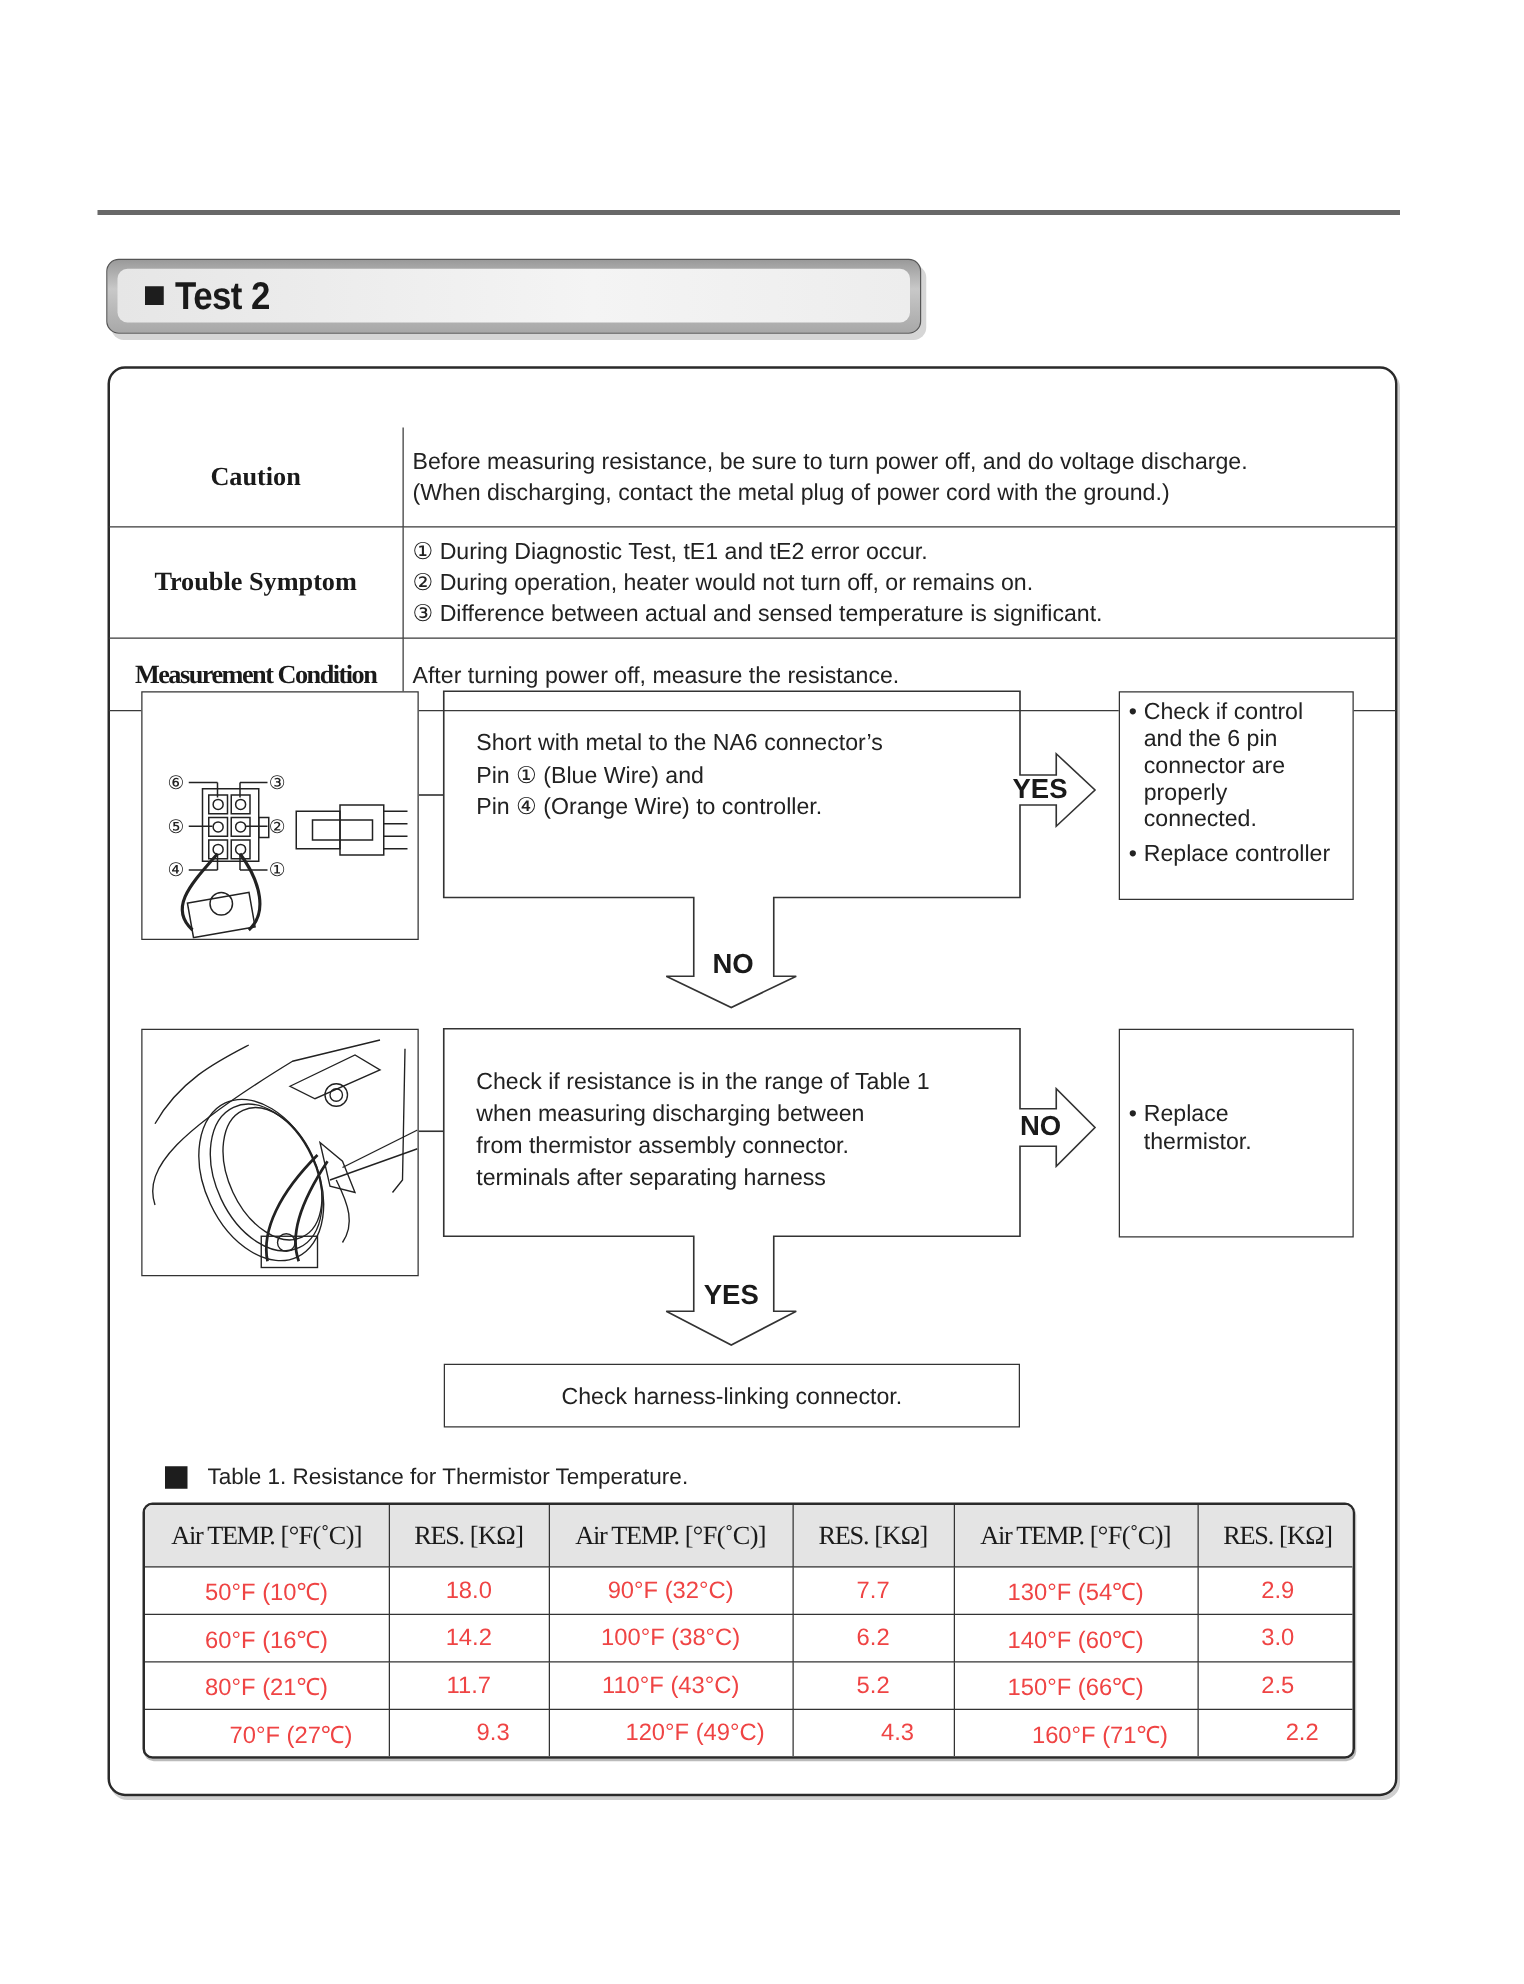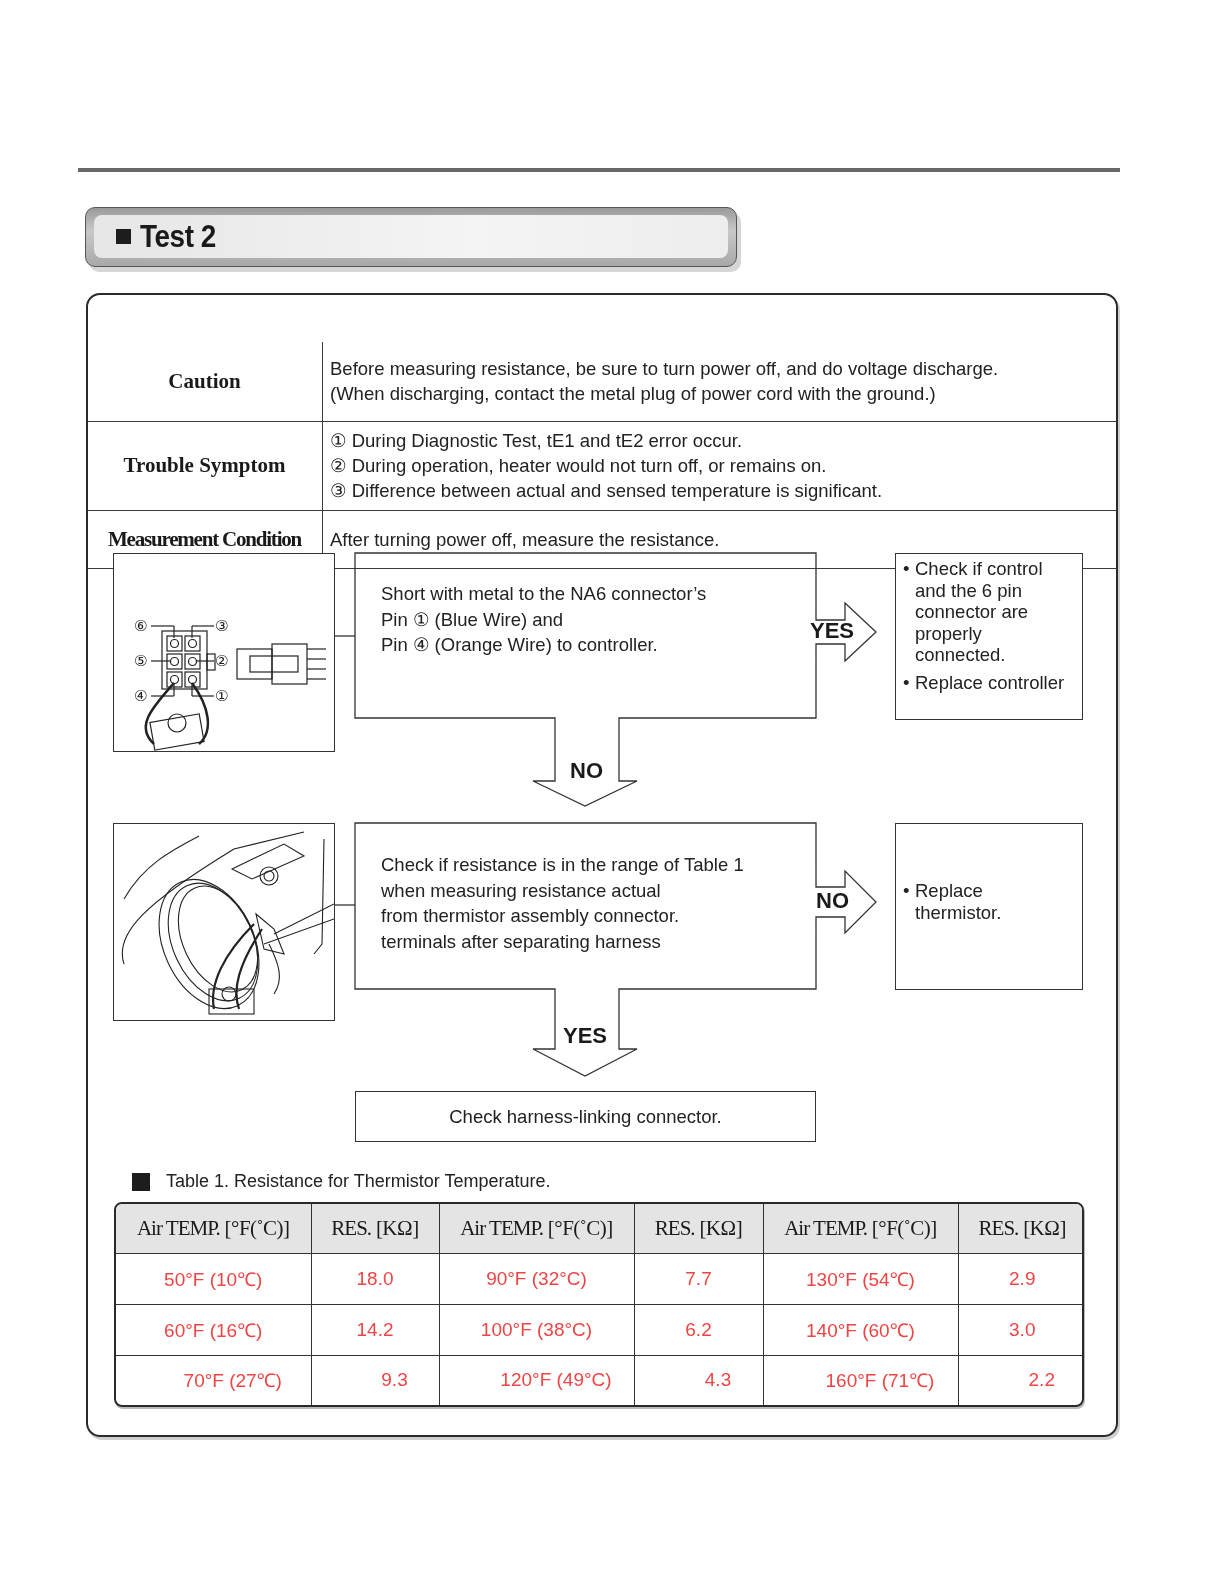--- a/index.html
+++ b/index.html
@@ -185,21 +185,21 @@
       <path d="M140,100 C110,130 95,160 100,185" stroke-width="2.2"></path>
       <path d="M148,105 C125,140 118,165 125,185" stroke-width="2.2"></path>
       <rect x="95" y="165" width="45" height="25"></rect>
       <circle cx="115" cy="170" r="7"></circle>
     </g>
   </svg>
 </div>
 
 <div class="abs box-text" style="left:381px;top:852px;width:430px;">
   <div>Check if resistance is in the range of Table 1</div>
-  <div>when measuring resistance actual</div>
+  <div>when measuring discharging between</div>
   <div>from thermistor assembly connector.</div>
   <div>terminals after separating harness</div>
 </div>
 <div class="abs arrow-label" style="left:816px;top:888px;">NO</div>
 <div class="abs arrow-label" style="left:563px;top:1023px;">YES</div>
 
 <div class="abs flow-box" style="left:895px;top:823px;width:188px;height:167px;padding:56px 8px 0 0;">
   <ul class="bullet-list">
     <li style="width:110px;">Replace thermistor.</li>
   </ul>
@@ -243,20 +243,28 @@
     </tr>
     <tr>
       <td>60°F (16℃)</td>
       <td>14.2</td>
       <td>100°F (38°C)</td>
       <td>6.2</td>
       <td>140°F (60℃)</td>
       <td>3.0</td>
     </tr>
     <tr>
+      <td>80°F (21℃)</td>
+      <td>11.7</td>
+      <td>110°F (43°C)</td>
+      <td>5.2</td>
+      <td>150°F (66℃)</td>
+      <td>2.5</td>
+    </tr>
+    <tr>
       <td>70°F (27℃)</td>
       <td>9.3</td>
       <td>120°F (49°C)</td>
       <td>4.3</td>
       <td>160°F (71℃)</td>
       <td>2.2</td>
     </tr>
   </tbody>
     </table>
 </div>

